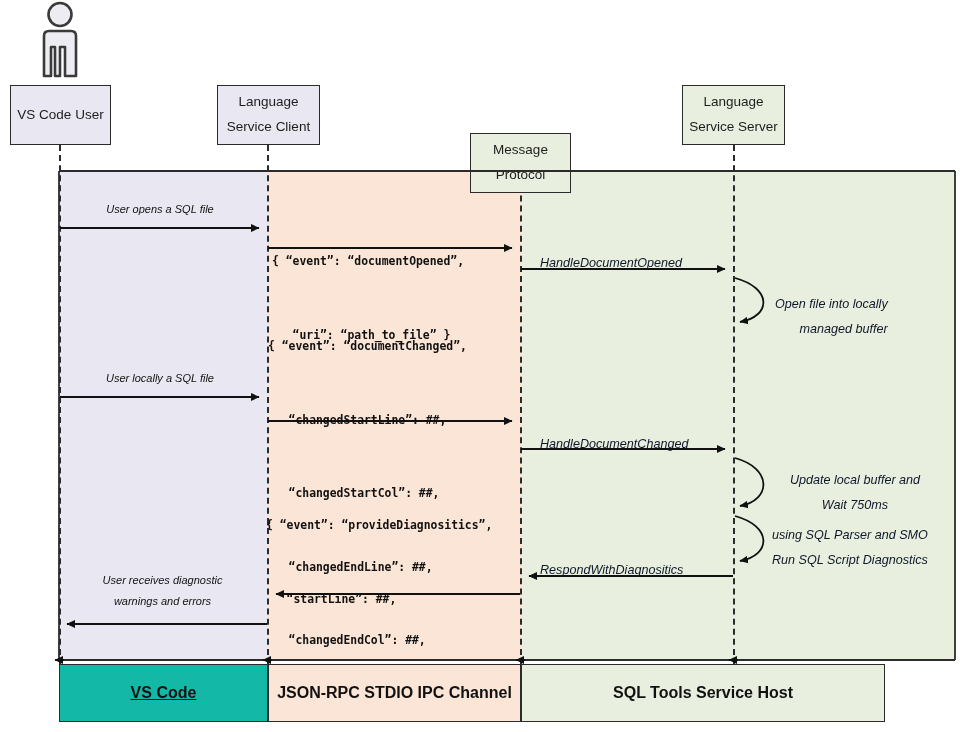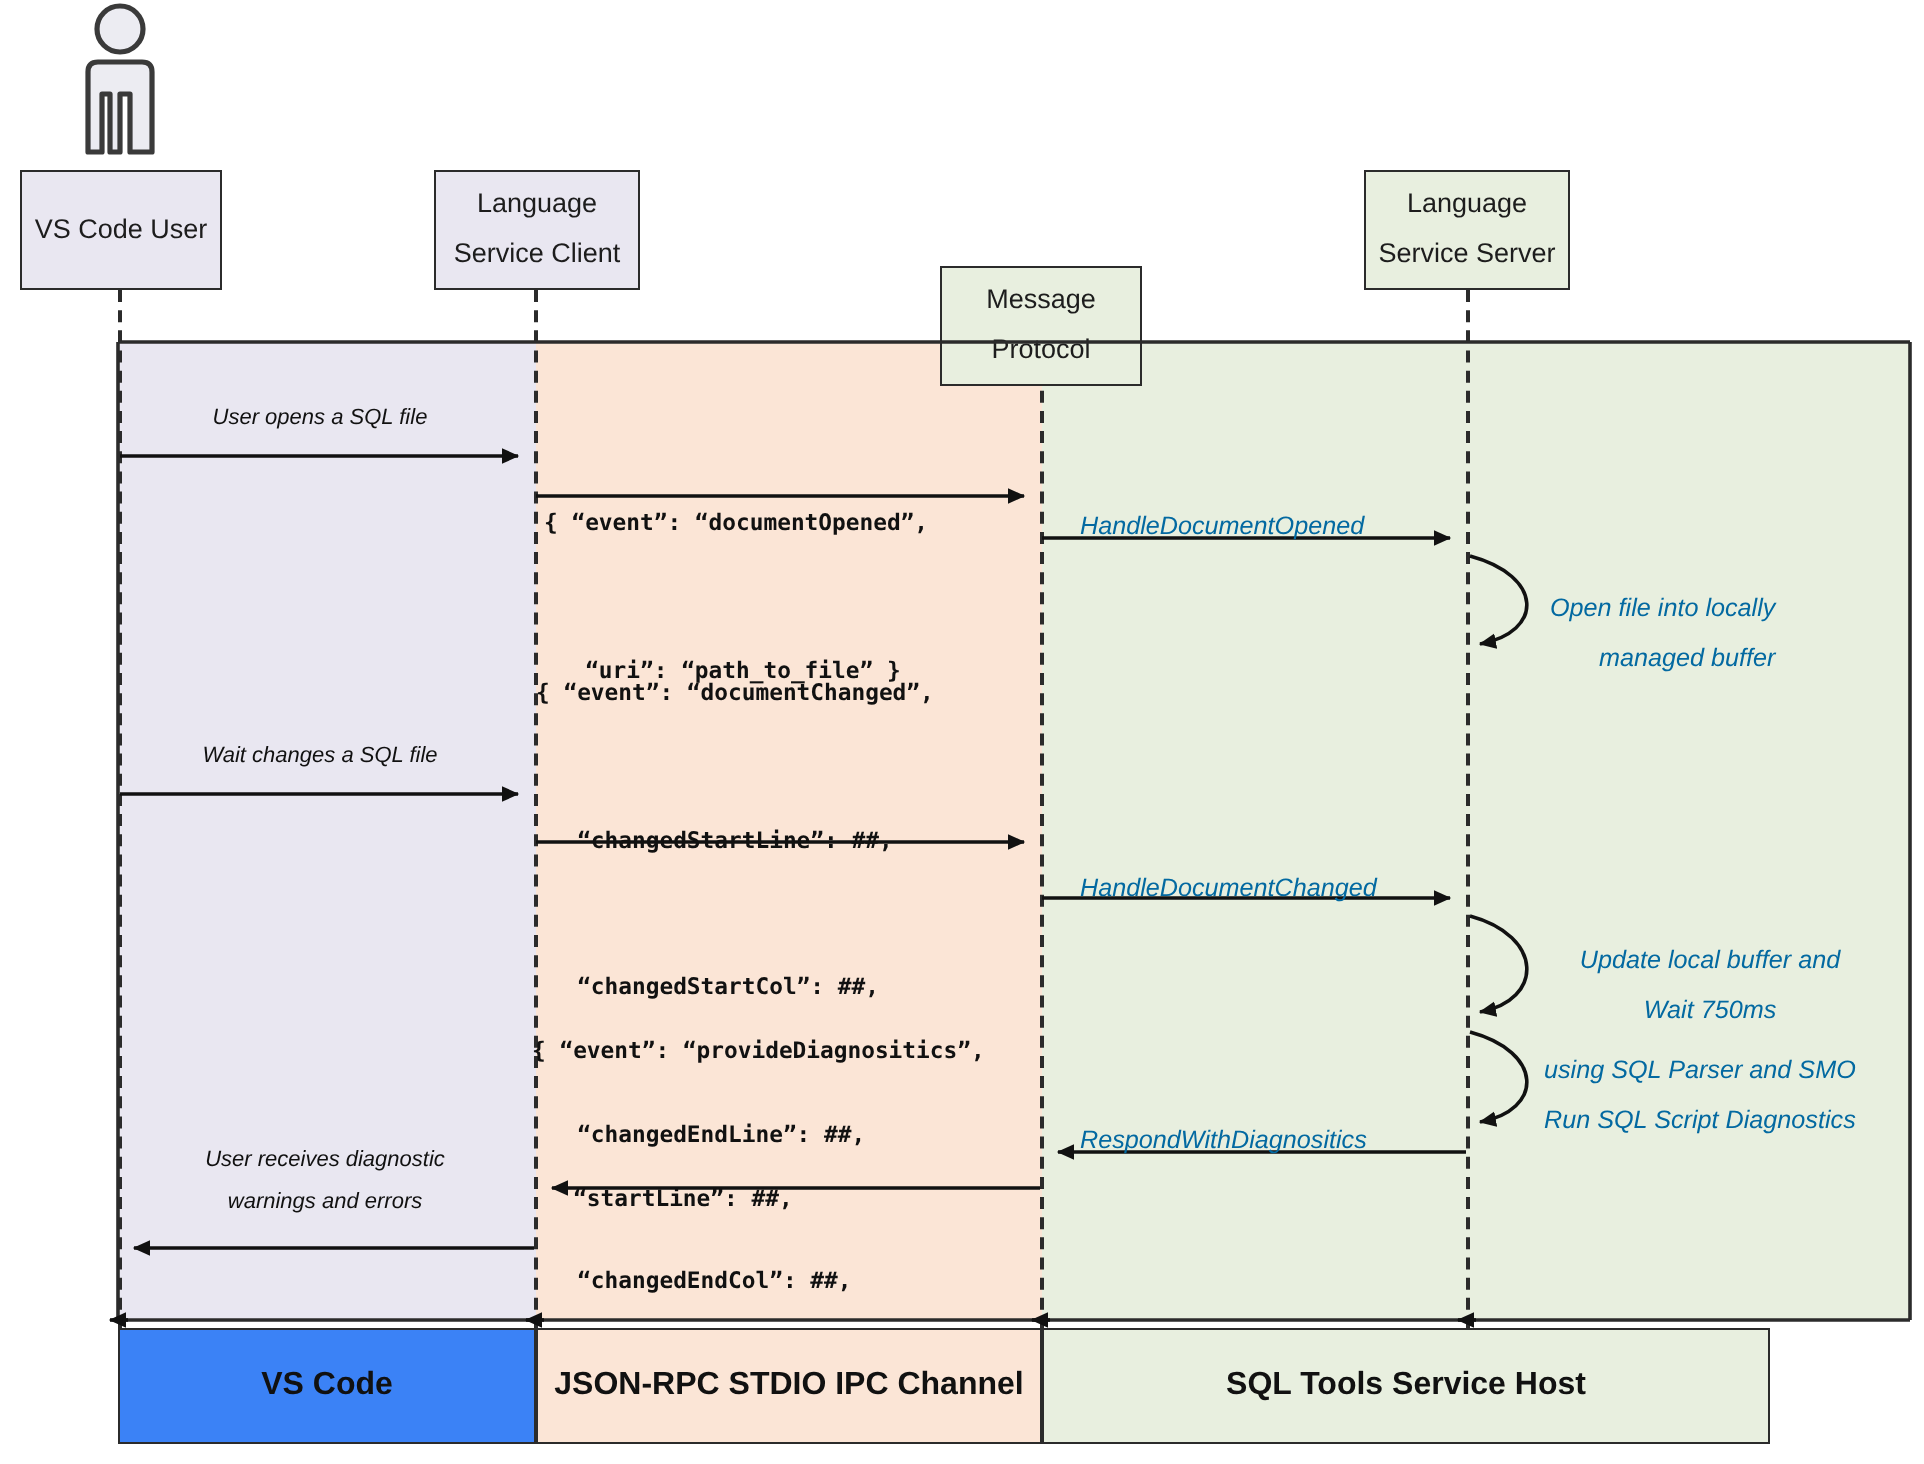--- a/index.html
+++ b/index.html
@@ -59,39 +59,39 @@
     position: absolute;
     border: 1.6px solid #2b2b2b;
     box-sizing: border-box;
     display: flex;
     align-items: center;
     justify-content: center;
     font-size: 16px;
     font-weight: bold;
     color: #111;
   }
-  .fbox.lav { background: #3b82f6; }
+  .fbox.lav { background: #14b8a6; text-decoration: underline; }
   .fbox.peach { background: #FBE5D6; }
   .fbox.grn { background: #E8EFDF; }
 
   
   .msglbl {
     position: absolute;
     font-style: italic;
     font-size: 11px;
     color: #111;
     text-align: center;
     line-height: 1.95;
     white-space: nowrap;
   }
   .notelbl {
     position: absolute;
     font-style: italic;
     font-size: 12.6px;
-    color: #0369a1;
+    color: #0f172a;
     line-height: 1.95;
     white-space: nowrap;
   }
   .jsonblk {
     position: absolute;
     font-family: "DejaVu Sans Mono", monospace;
     font-size: 11.4px;
     color: #111;
     line-height: 24.5px;
     white-space: pre;
@@ -183,21 +183,21 @@
     <line x1="267" y1="655" x2="267" y2="664" stroke="#111" stroke-width="1.8" marker-end="url(#ah)" transform="rotate(90 267 660)"></line>
     <line x1="520" y1="655" x2="520" y2="664" stroke="#111" stroke-width="1.8" marker-end="url(#ah)" transform="rotate(90 520 660)"></line>
     <line x1="733" y1="655" x2="733" y2="664" stroke="#111" stroke-width="1.8" marker-end="url(#ah)" transform="rotate(90 733 660)"></line>
   </svg>
 
   <div class="msglbl" style="left:60px; top:199px; width:200px;">
     <span>User opens a SQL file</span>
   </div>
 
   <div class="msglbl" style="left:60px; top:368px; width:200px;">
-    <span>Wait changes a SQL file</span>
+    <span>User locally a SQL file</span>
   </div>
 
   <div class="msglbl" style="left:60px; top:570px; width:205px;">
     <div>User receives diagnostic</div>
     <div>warnings and errors</div>
   </div>
 
   <div class="notelbl" style="left:540px; top:251px;">
     <span>HandleDocumentOpened</span>
   </div>

